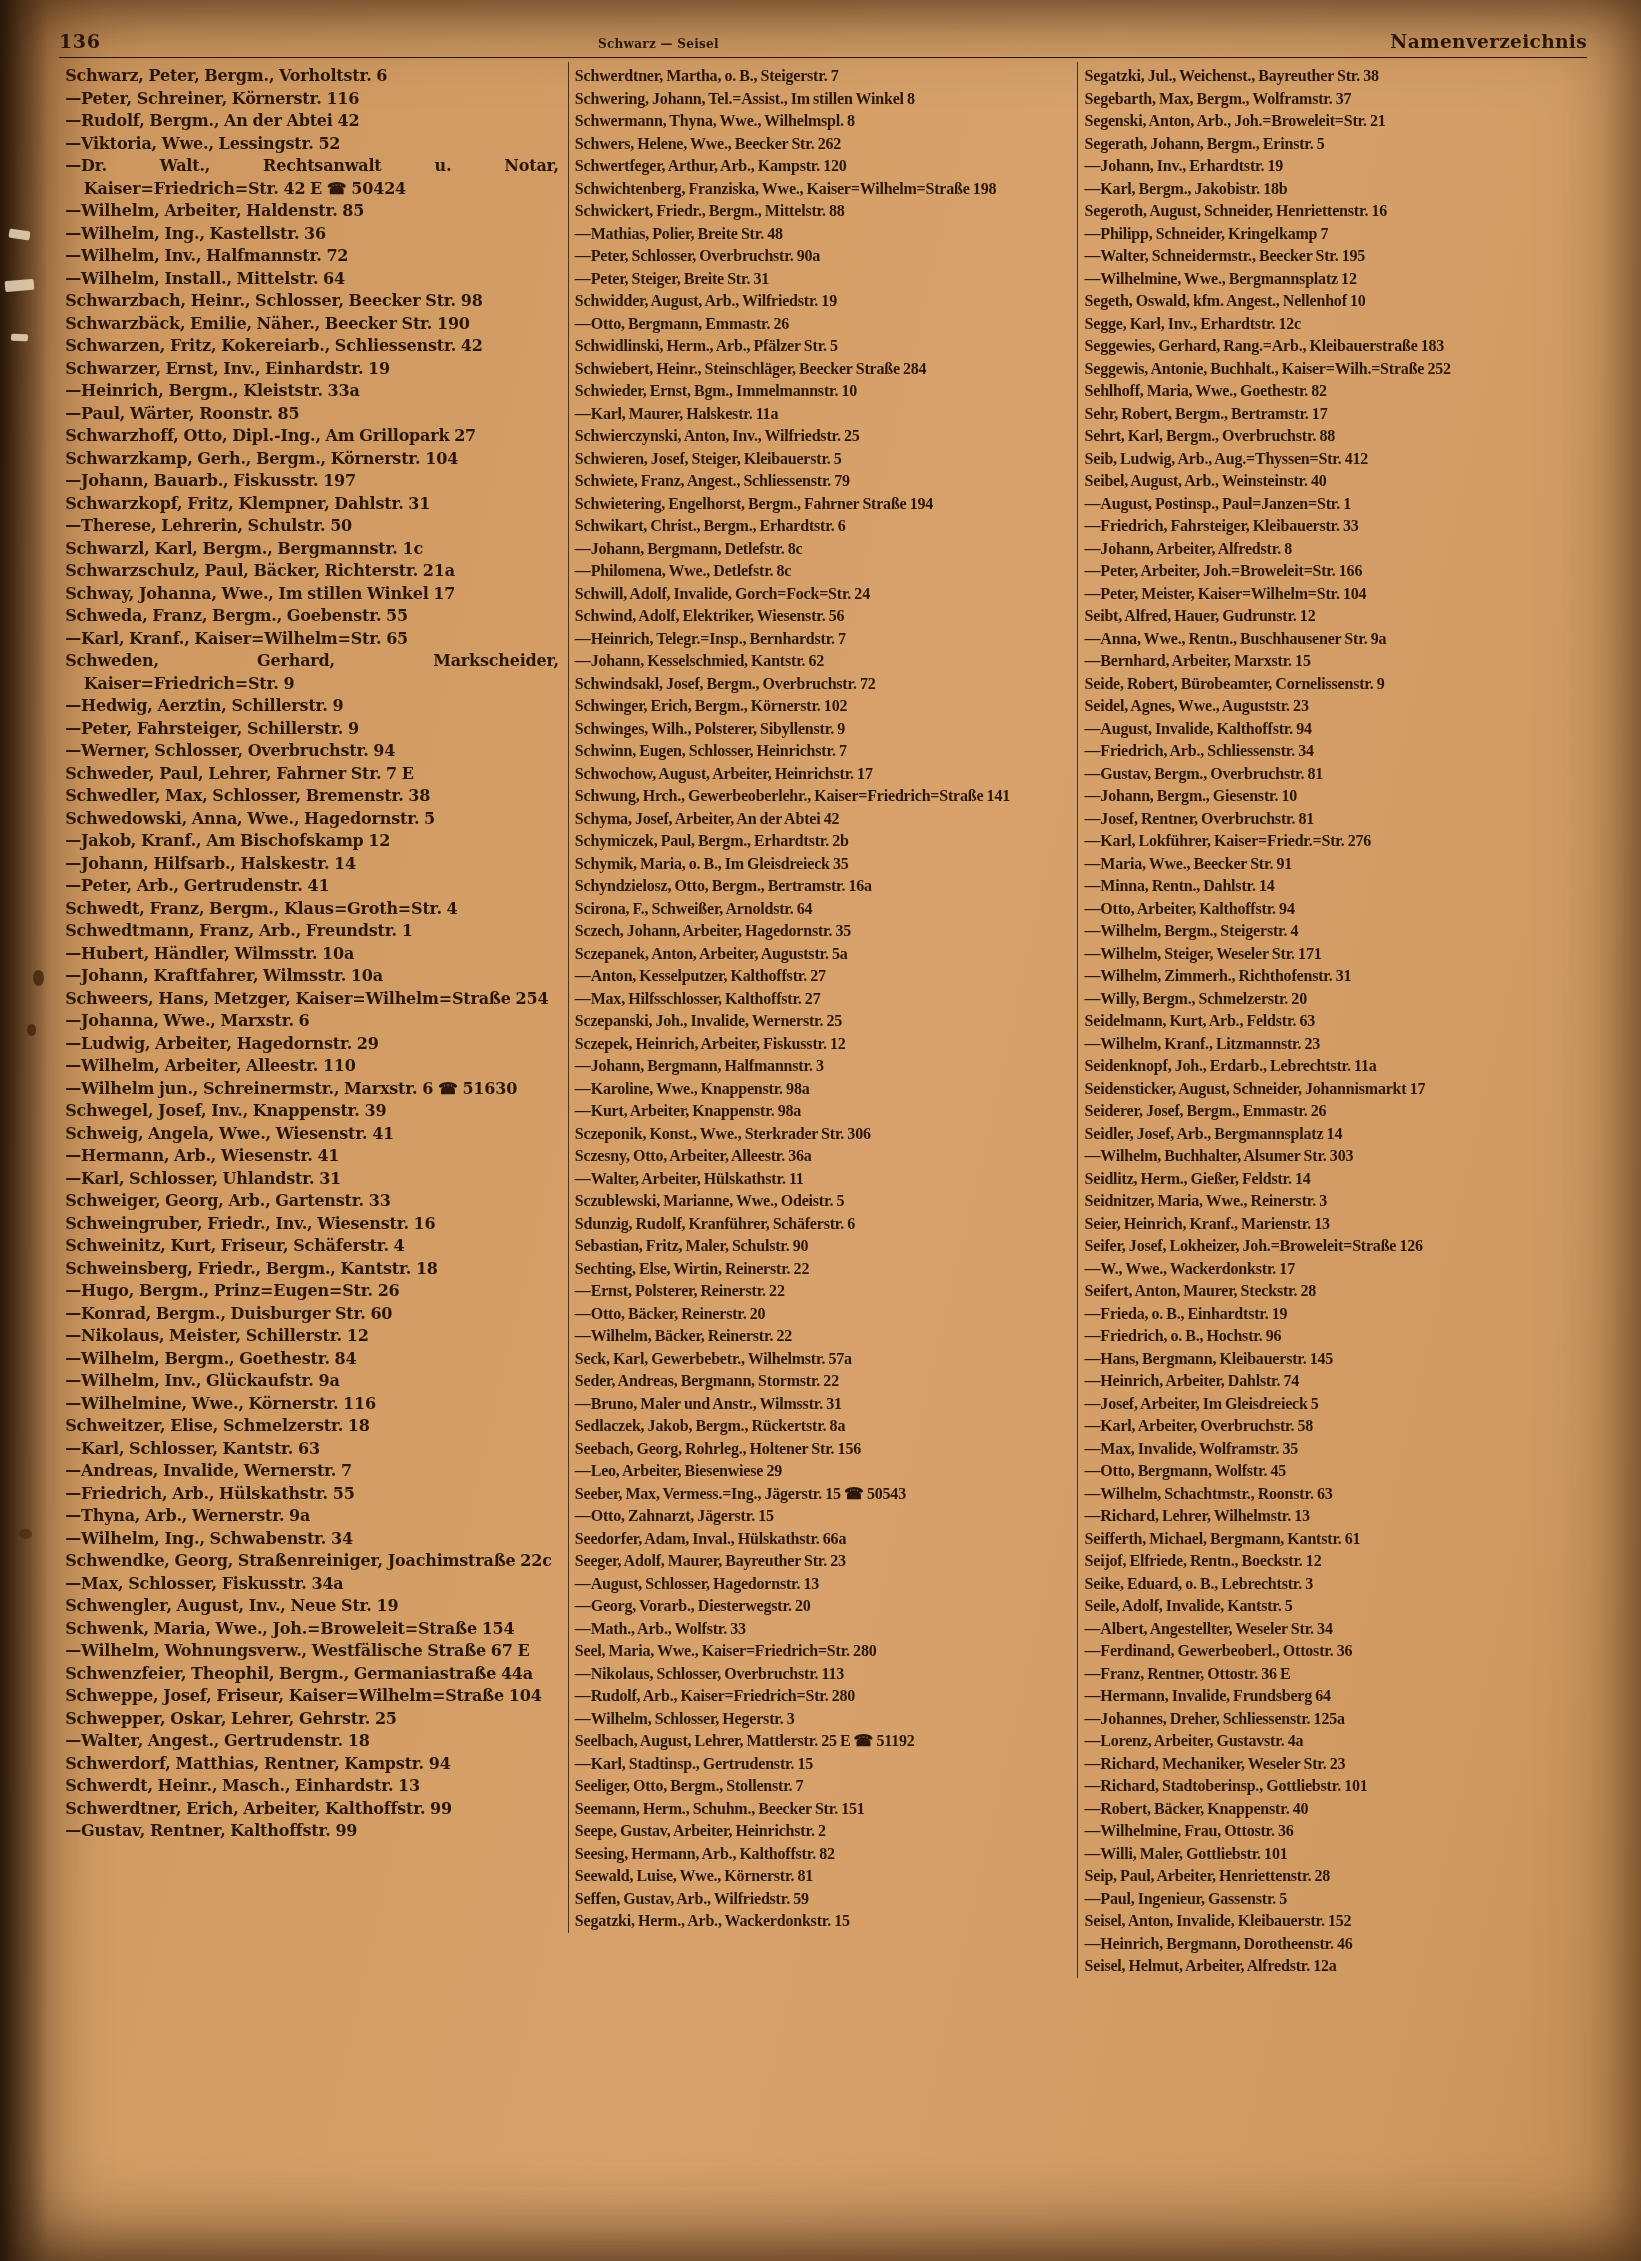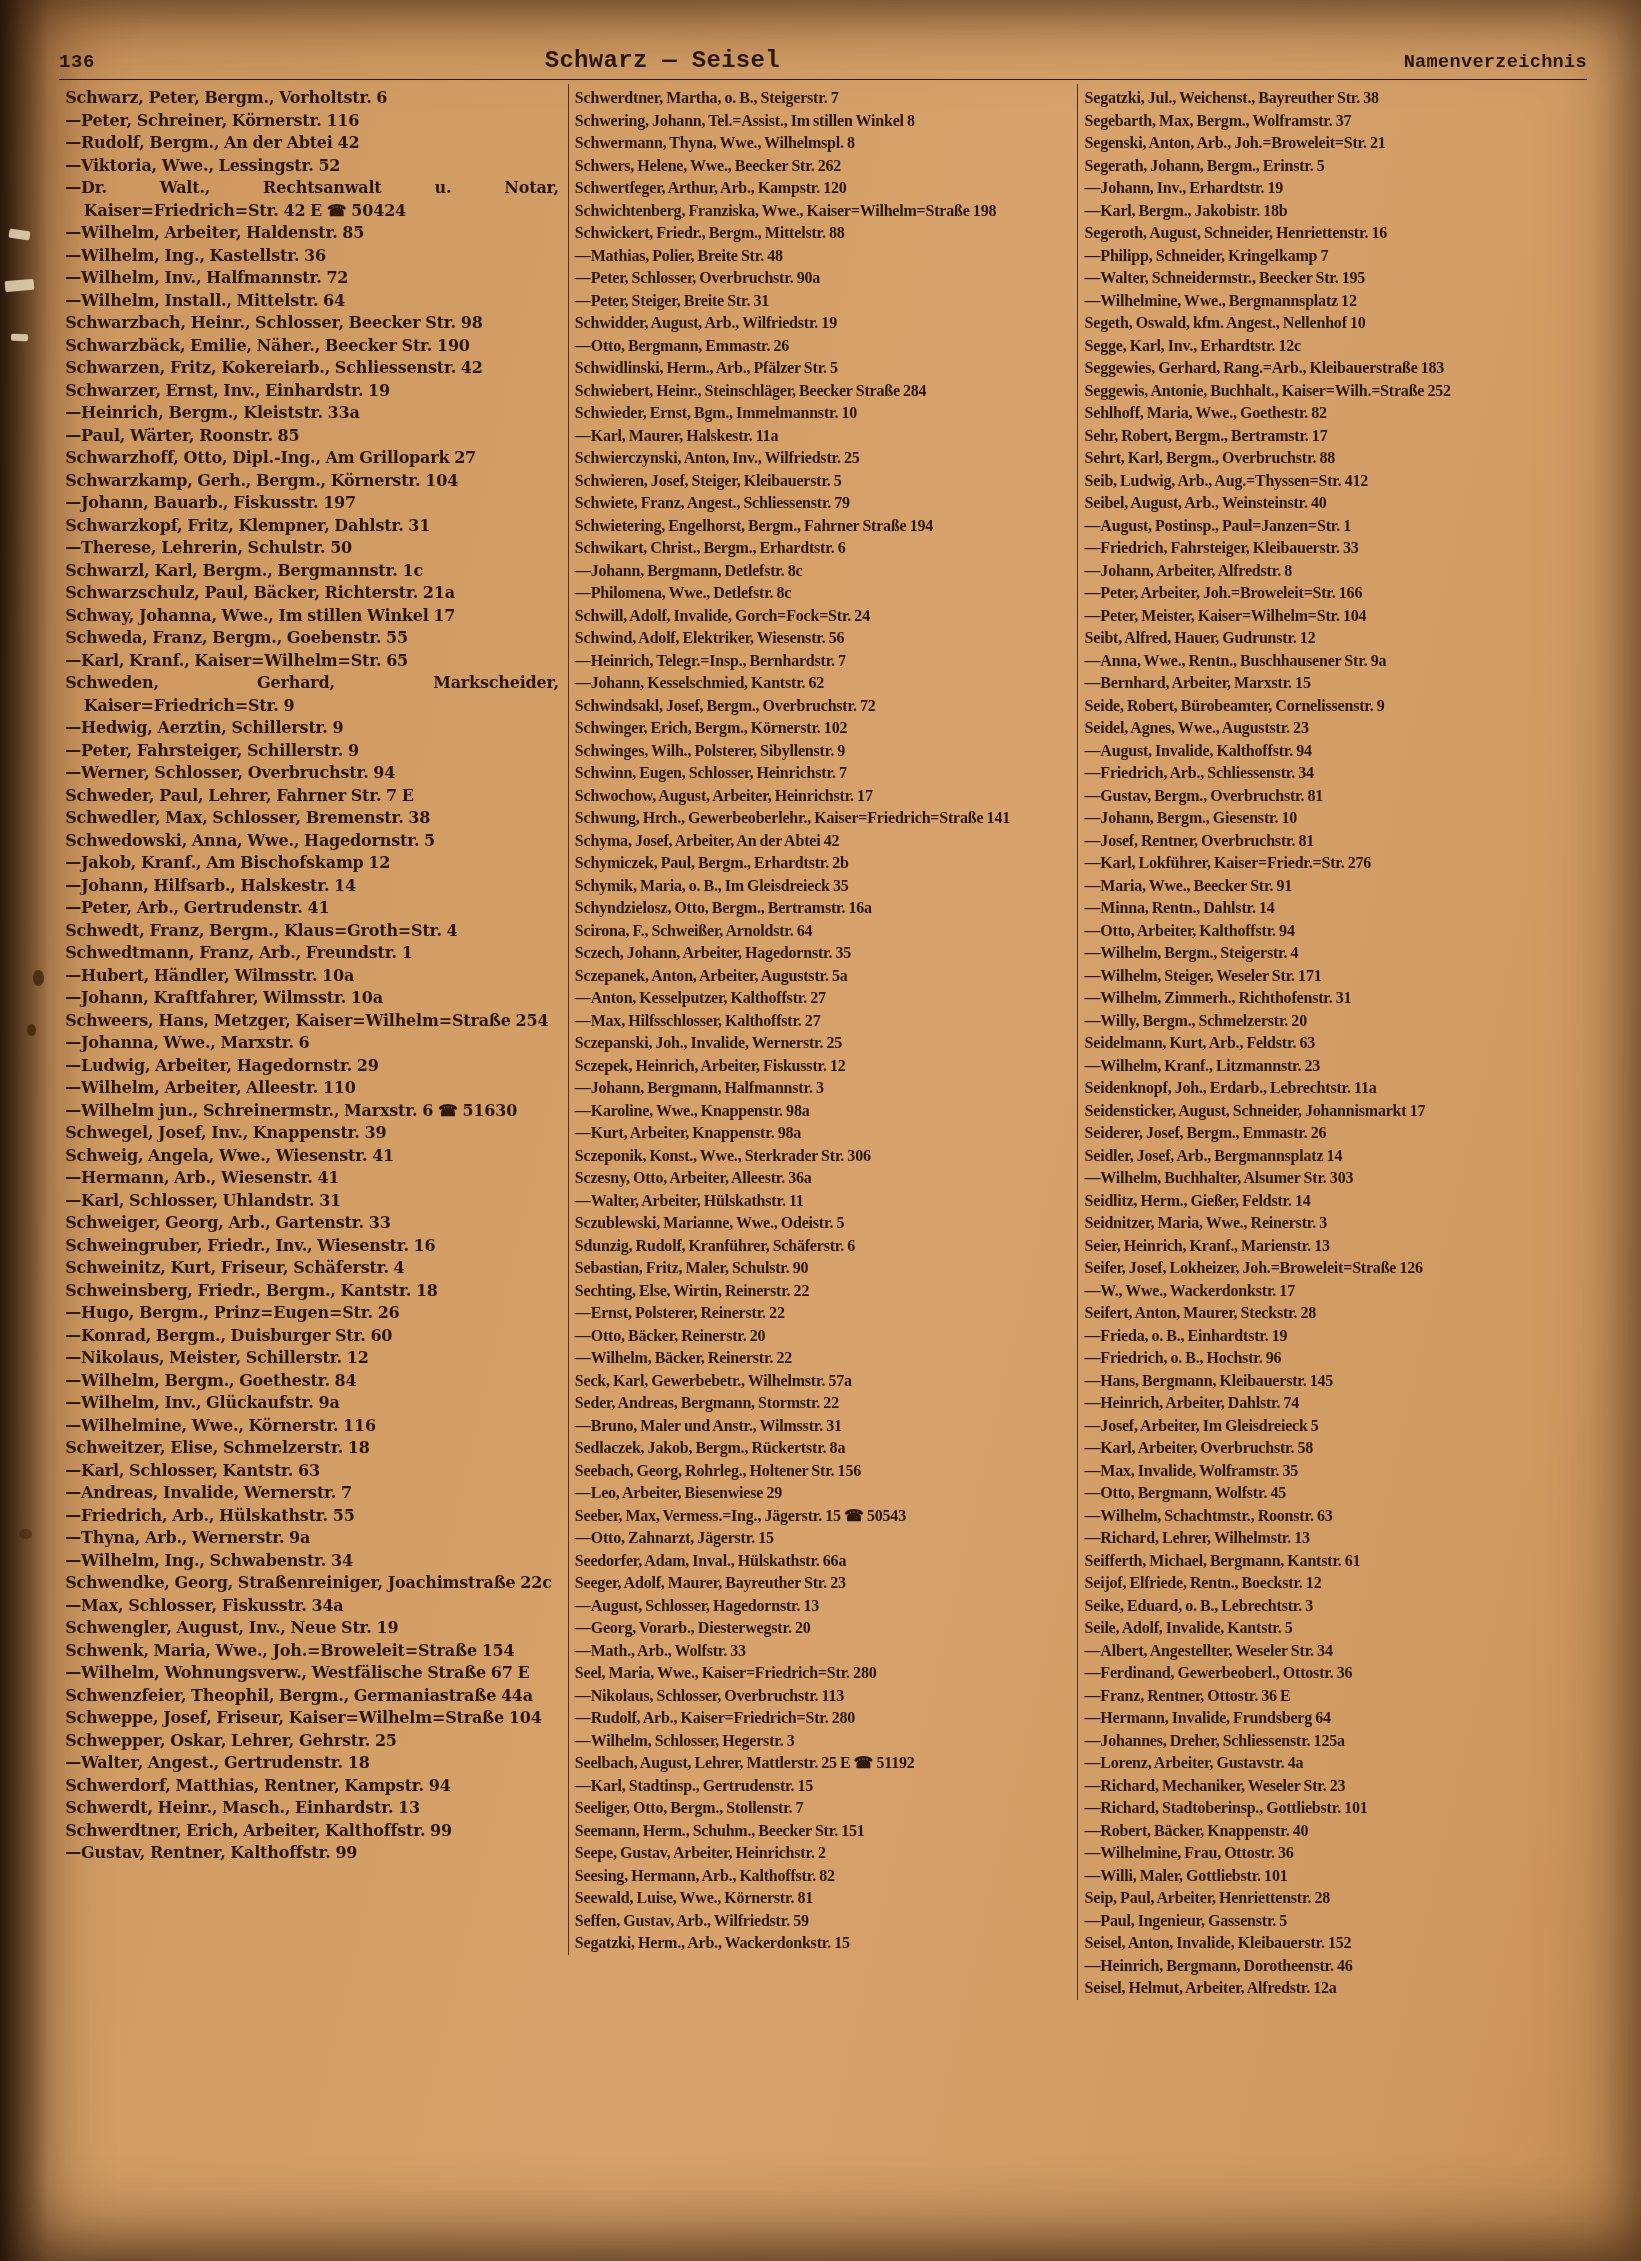--- a/index.html
+++ b/index.html
@@ -60,24 +60,23 @@
   .blot.b3 { left: 18.6px; top: 1529px; width: 13.6px; height: 10px; opacity: 0.5; }
 
   .page-header {
     display: flex;
     justify-content: space-between;
     align-items: baseline;
     font-weight: bold;
     border-bottom: 1.9px solid var(--ink);
     padding-bottom: 5px;
     margin-bottom: 3.7px;
-    font-family: Liberation Mono, monospace;
   }
   .page-number   { font-size: 19px; letter-spacing: 0.6px; }
-  .page-title    { font-size: 24px; letter-spacing: 0.3px; transform: translateX(-87px); margin-top: 17px; }
+  .page-title    { font-size: 12px; letter-spacing: 0.3px; transform: translateX(-87px); }
   .section-title { font-size: 18.6px; letter-spacing: 0.3px; }
 
   .columns {
     display: flex;
     align-items: flex-start;
   }
   .col {
     flex: 1 1 0;
     padding: 3.7px 8.7px 0 6.2px;
     box-sizing: border-box;

